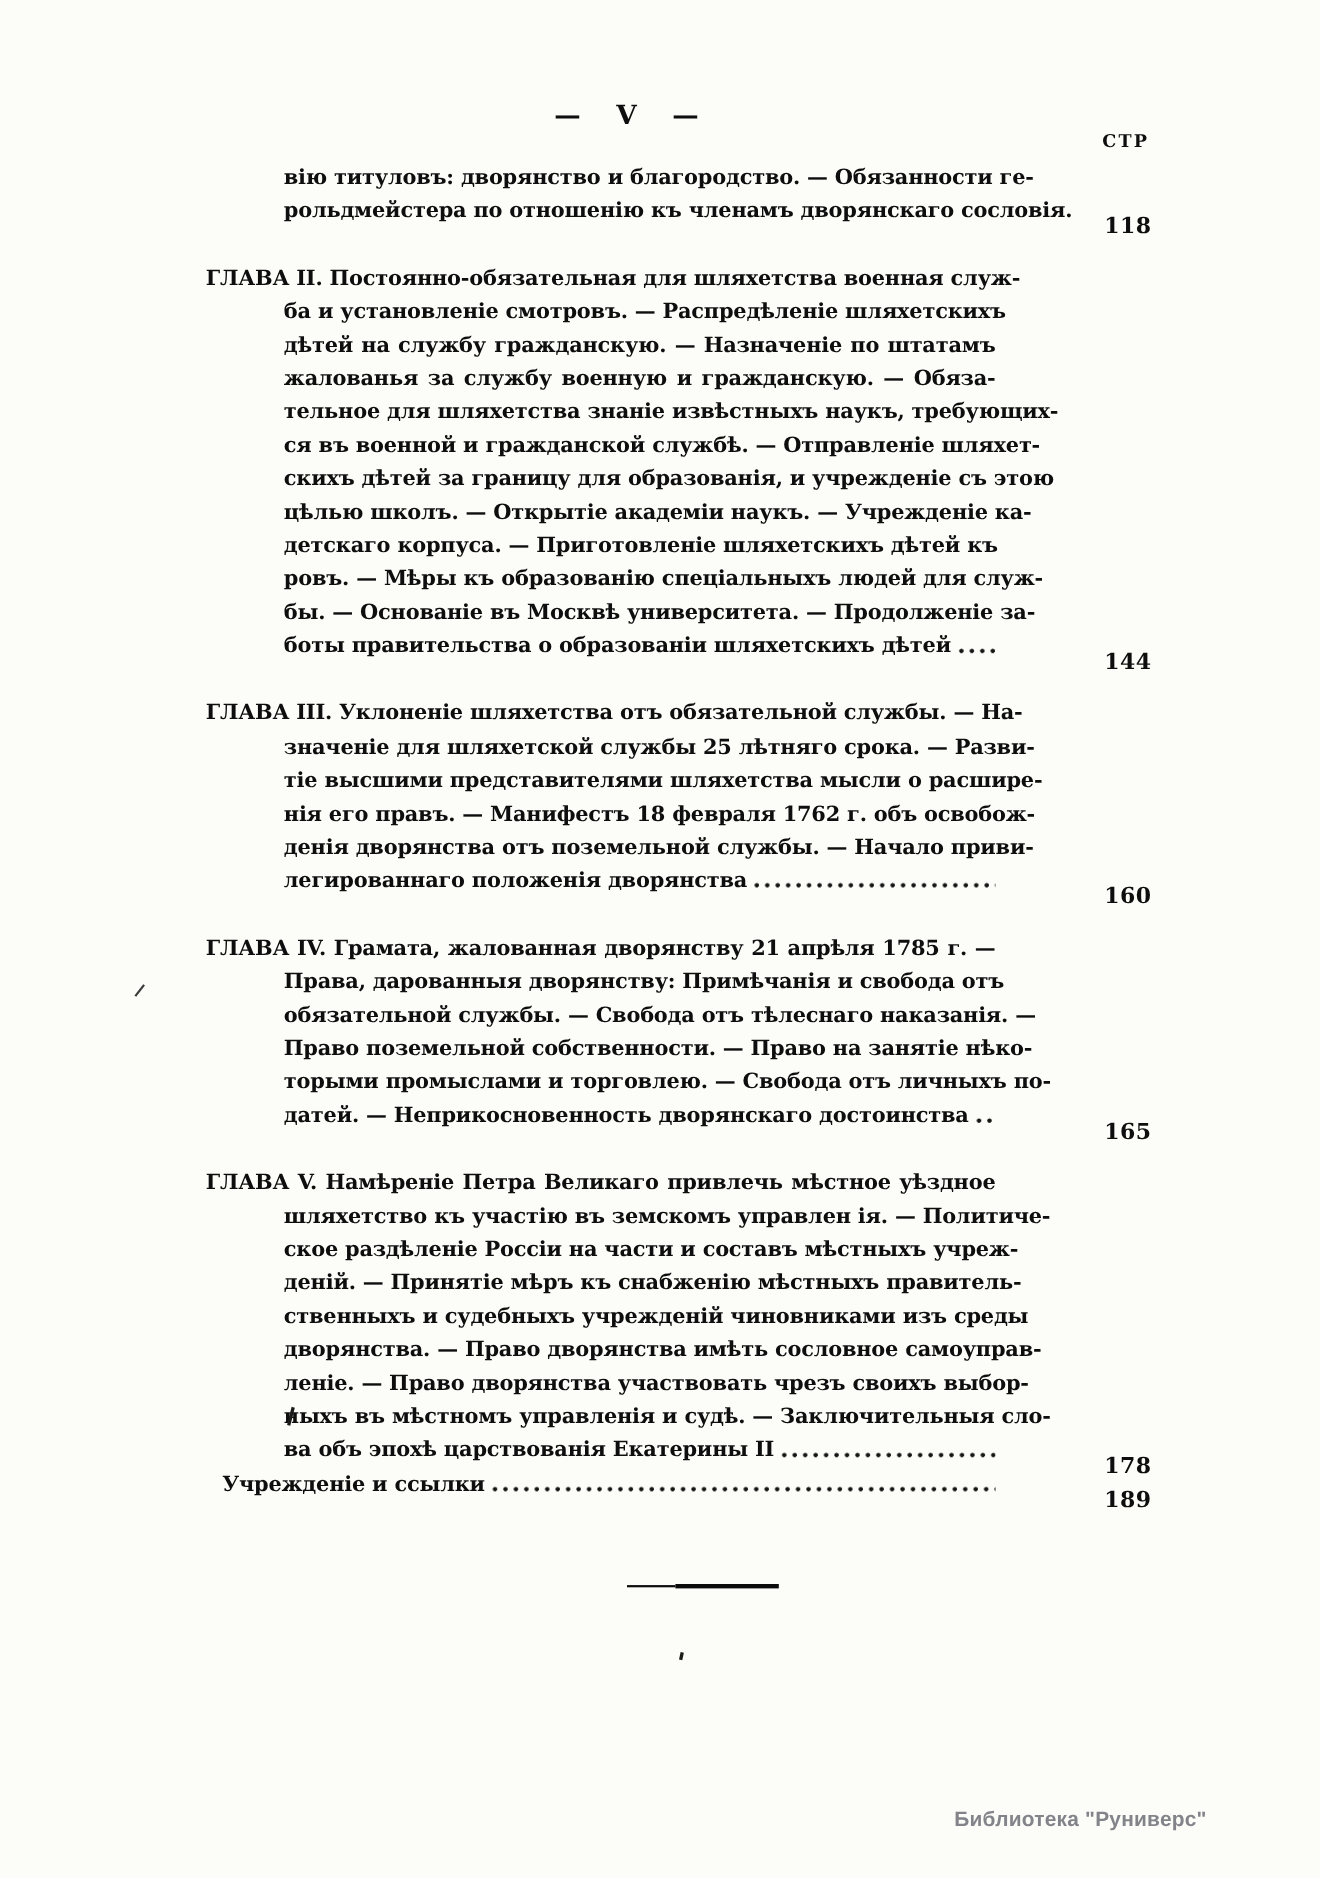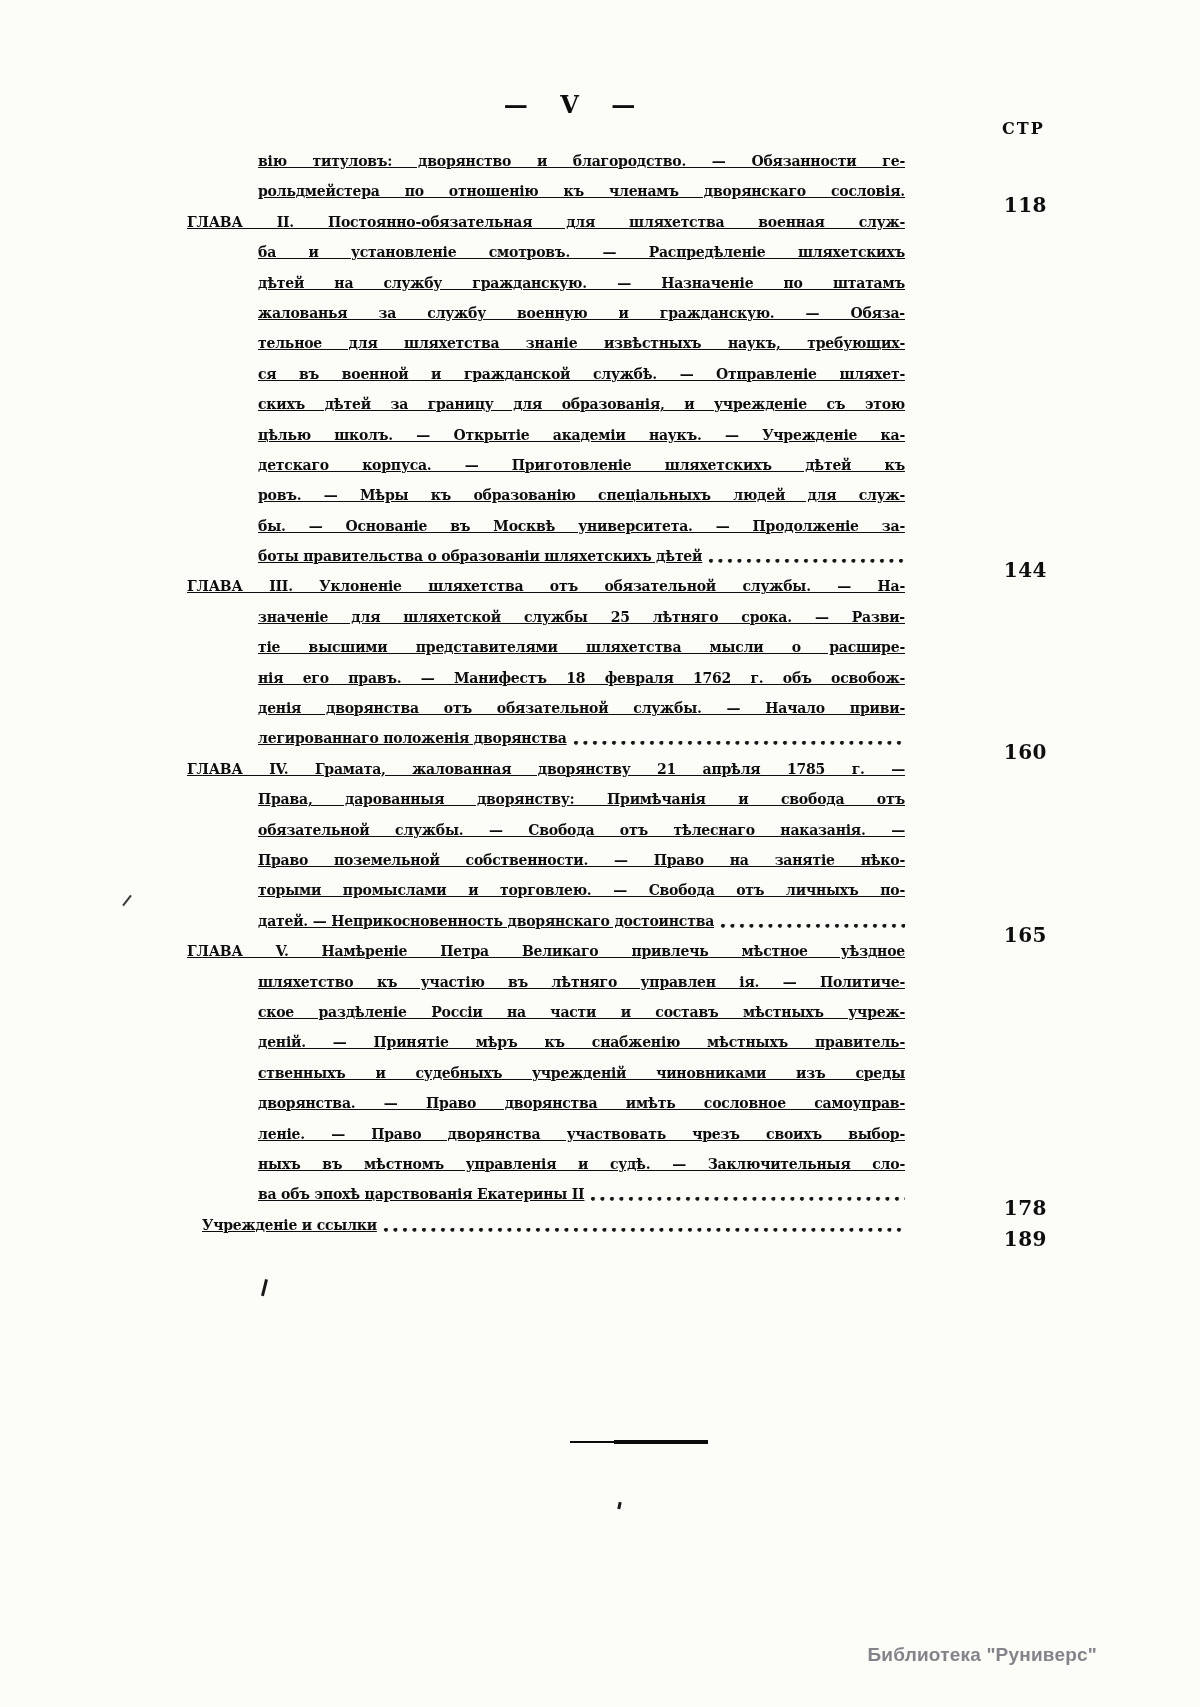--- a/index.html
+++ b/index.html
@@ -17,25 +17,25 @@
     word-spacing:22px;letter-spacing:1px;
   }
   .str{
     position:absolute;left:1002px;top:119px;
     font-size:16px;font-weight:bold;letter-spacing:2px;
   }
 
   .toc{position:absolute;left:185px;top:146px;width:875px;}
   .row{position:relative;height:30.4px;}
   .row .txt{
-    display:block;line-height:30.4px;font-size:14px;font-weight:bold;
+    display:block;line-height:30.4px;font-size:19px;font-weight:bold;
     letter-spacing:-0.2px;white-space:nowrap;
-    text-align:justify;text-align-last:justify;text-justify:inter-word;text-decoration:underline;
-  }
-  .row.chapter{padding-left:2px;}   .row.chapter .txt{width:718px;}
+    text-align:justify;text-align-last:justify;text-justify:inter-word;
+  }
+  .row.chapter{padding-left:2px;}   .row.chapter .txt{width:718px;margin-top:31px;}
   .row.cont{padding-left:73px;}     .row.cont .txt{width:647px;}
   .row.flush{padding-left:17px;}    .row.flush .txt{width:703px;}
   .row .txt.leader{display:flex;text-align:left;text-align-last:left;}
   .row .txt.leader .w{flex:0 0 auto;white-space:nowrap;}
   .dots{
     flex:1 1 auto;margin-left:5px;
     background-image:radial-gradient(circle at 4px 20px,#151515 1.7px,transparent 2.3px);
     background-size:9.5px 30.4px;background-repeat:repeat-x;
   }
   .pg{
@@ -118,21 +118,21 @@
       <div class="row cont">
         <span class="txt">значеніе для шляхетской службы 25 лѣтняго срока. — Разви-</span>
       </div>
       <div class="row cont">
         <span class="txt">тіе высшими представителями шляхетства мысли о расшире-</span>
       </div>
       <div class="row cont">
         <span class="txt">нія его правъ. — Манифестъ 18 февраля 1762 г. объ освобож-</span>
       </div>
       <div class="row cont">
-        <span class="txt">денія дворянства отъ обязательной службы. — Начало приви-</span>
+        <span class="txt">денія дворянства отъ поземельной службы. — Начало приви-</span>
       </div>
       <div class="row cont">
         <span class="txt leader">
           <span class="w">легированнаго положенія дворянства</span>
           <span class="dots"></span>
         </span>
         <span class="pg">160</span>
       </div>
       <div class="row chapter">
         <span class="txt">ГЛАВА IV. Грамата, жалованная дворянству 21 апрѣля 1785 г. —</span>
@@ -153,21 +153,21 @@
         <span class="txt leader">
           <span class="w">датей. — Неприкосновенность дворянскаго достоинства</span>
           <span class="dots"></span>
         </span>
         <span class="pg">165</span>
       </div>
       <div class="row chapter">
         <span class="txt">ГЛАВА V. Намѣреніе Петра Великаго привлечь мѣстное уѣздное</span>
       </div>
       <div class="row cont">
-        <span class="txt">шляхетство къ участію въ лѣтняго управлен ія. — Политиче-</span>
+        <span class="txt">шляхетство къ участію въ земскомъ управлен ія. — Политиче-</span>
       </div>
       <div class="row cont">
         <span class="txt">ское раздѣленіе Россіи на части и составъ мѣстныхъ учреж-</span>
       </div>
       <div class="row cont">
         <span class="txt">деній. — Принятіе мѣръ къ снабженію мѣстныхъ правитель-</span>
       </div>
       <div class="row cont">
         <span class="txt">ственныхъ и судебныхъ учрежденій чиновниками изъ среды</span>
       </div>

